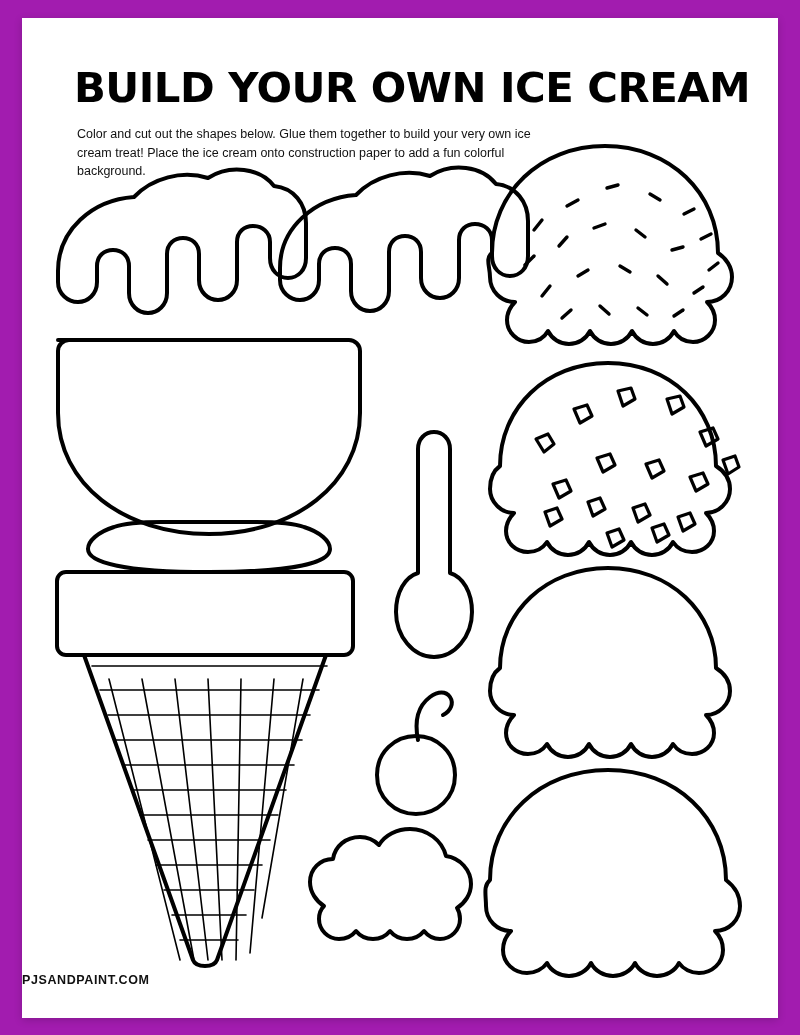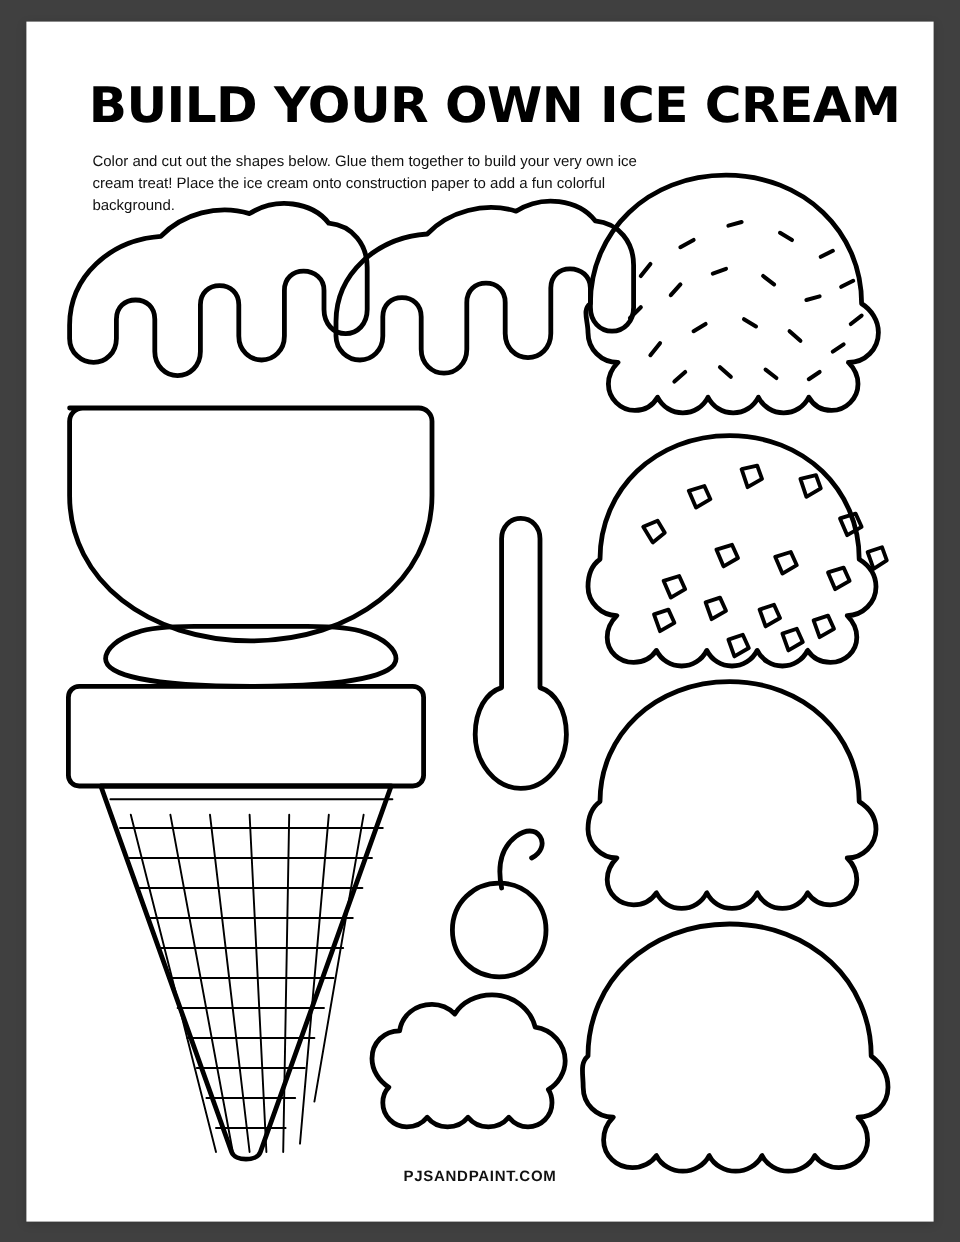--- a/index.html
+++ b/index.html
@@ -5,21 +5,21 @@
   html, body {
     margin: 0;
     padding: 0;
     background: #e9e9e9;
     font-family: "Liberation Sans", sans-serif;
   }
   #page {
     position: relative;
     width: 800px;
     height: 1035px;
-    background: #404040;
+    background: #a21caf;
     overflow: hidden;
   }
   .sheet {
     position: absolute;
     left: 22px;
     top: 18px;
     width: 756px;
     height: 1000px;
     background: #ffffff;
     box-shadow: 0 2px 8px rgba(0,0,0,0.18);
@@ -46,21 +46,20 @@
     font-family: Liberation Sans, sans-serif;
     font-size: 12.5px;
     line-height: 1.48;
     color: #111;
   }
   .footer {
     position: absolute;
     left: 0;
     top: 955px;
     width: 756px;
-    text-align: center;
     font-family: "Liberation Sans", sans-serif;
     font-weight: bold;
     font-size: 12.5px;
     letter-spacing: 0.6px;
     color: #111;
   }
   .art {
     position: absolute;
     left: 0;
     top: 0;

